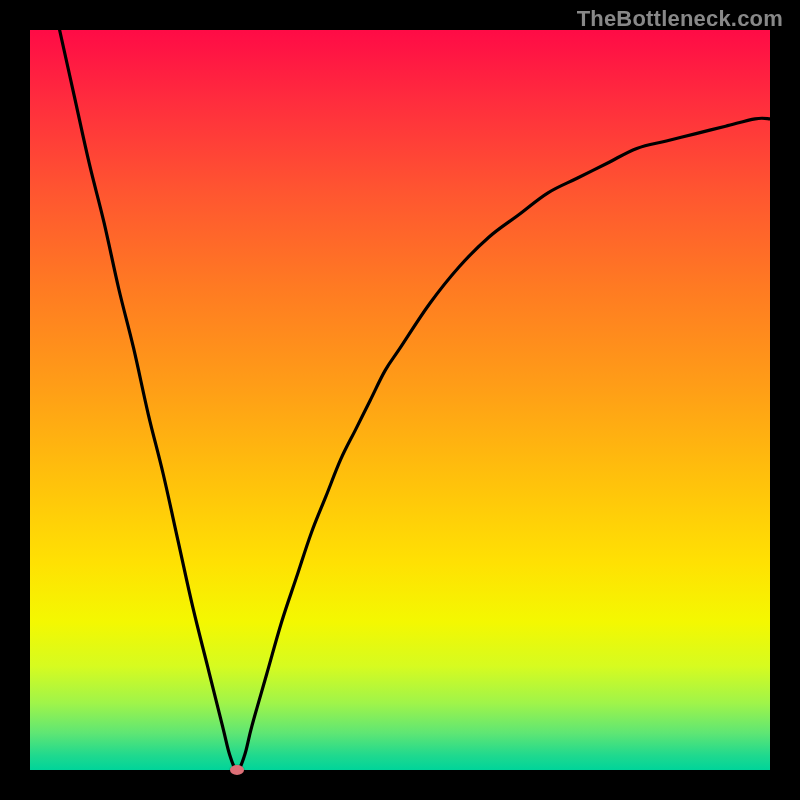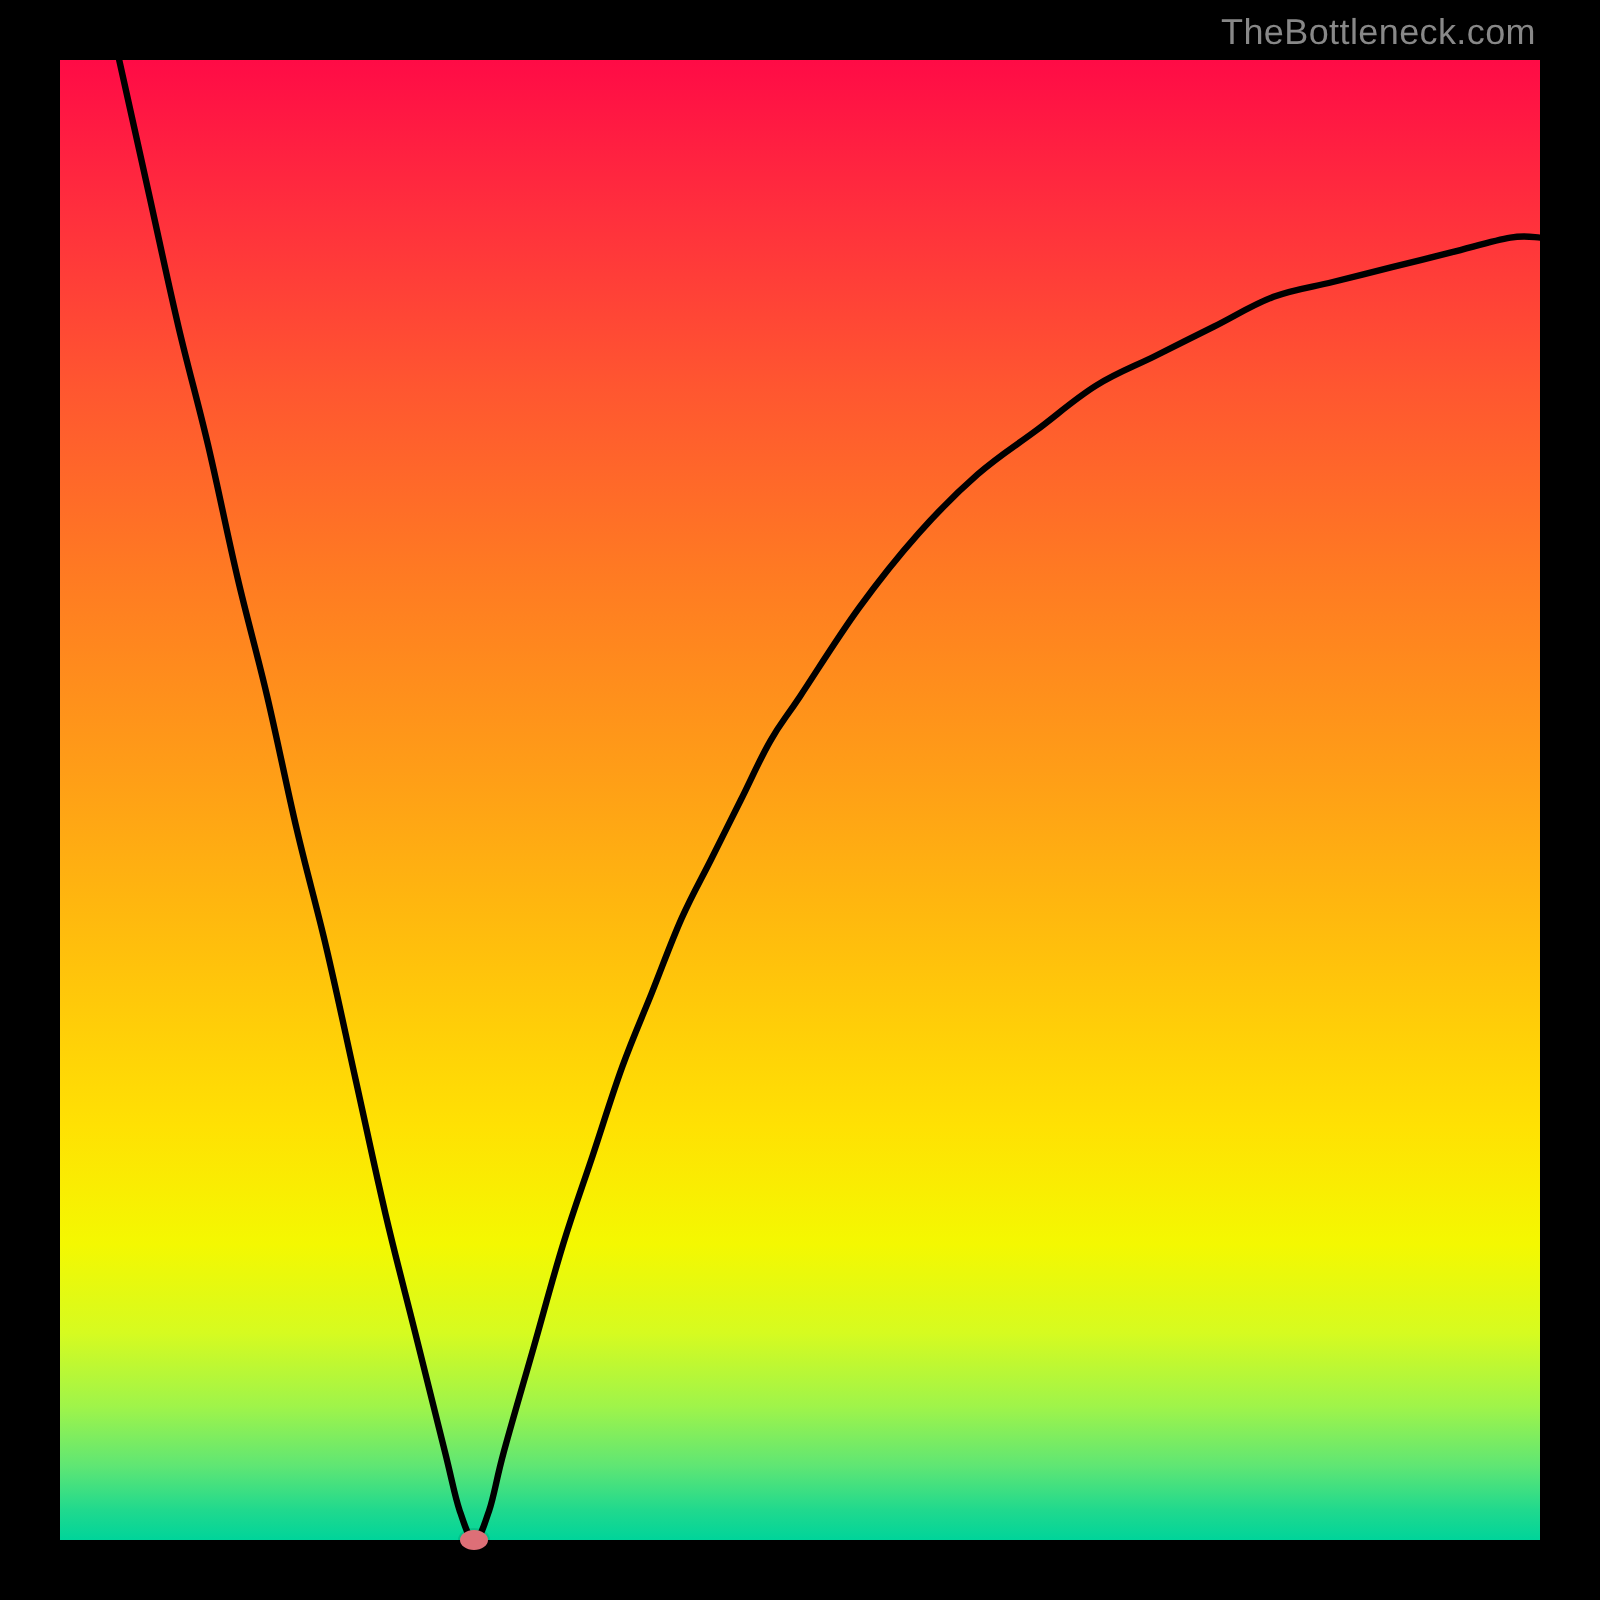--- a/index.html
+++ b/index.html
@@ -37,25 +37,26 @@
       #d6fb20 86%,
       #9ff44a 91%,
       #5fe674 95%,
       #20d98e 98%,
       #00d49a 100%
     );
   }
   .watermark {
     position: absolute;
     top: 6px;
-    right: 32px;
+    right: 17px;
     color: #888;
-    font-size: 18px;
+    font-size: 22px;
     letter-spacing: 0.2px;
     user-select: none;
+    font-weight: bold;
   }
   svg.curve {
     position: absolute;
     left: 0;
     top: 0;
     width: 740px;
     height: 740px;
     overflow: visible;
   }
   .marker {

